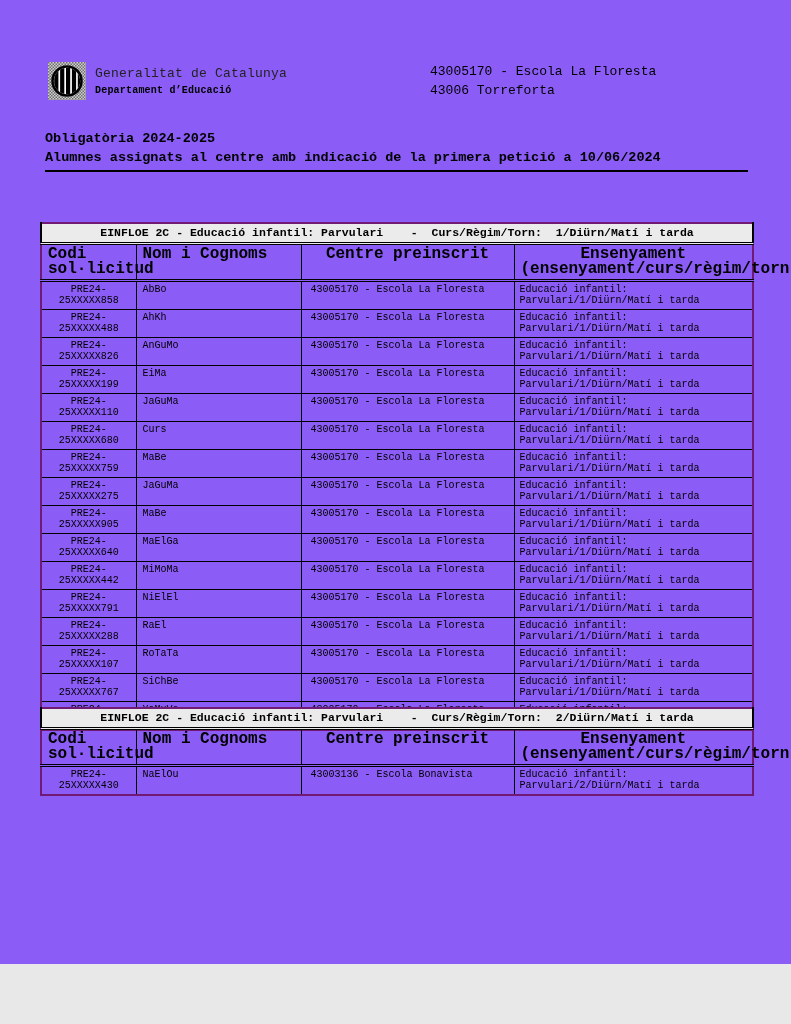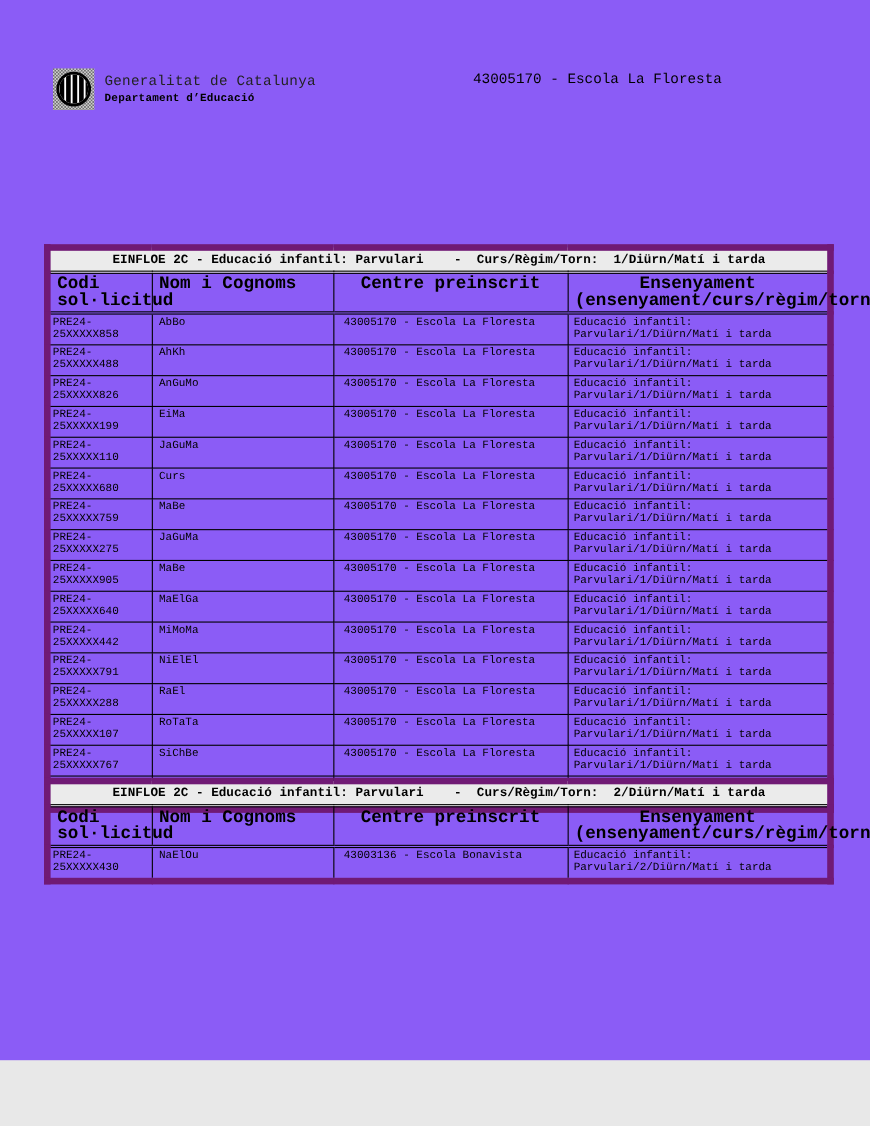--- a/index.html
+++ b/index.html
@@ -22,21 +22,21 @@
   
   .doc-title{
     position:absolute;left:45px;top:129px;width:703px;
     font-size:13.5px;font-weight:bold;line-height:19px;
     padding-bottom:3px;border-bottom:2px solid #000;
   }
   
   .tbl-wrap{position:absolute;left:40px;width:712px;}
   .tbl-wrap.t1{top:222px;}
   .tbl-wrap.t2{top:707px;}
-  table.assign{width:712px;border-collapse:collapse;table-layout:fixed;border:6px solid #701a75;padding-left:42px;}
+  table.assign{width:712px;border-collapse:collapse;table-layout:fixed;border:2px solid #701a75;padding-left:42px;}
   col.c-codi{width:95px;}
   col.c-nom{width:165px;}
   col.c-centre{width:213px;}
   col.c-ens{width:239px;}
   .group-title-cell{
     background:#ebebeb;
     border-top:1px solid #999;
     border-left:2px solid #000;border-right:2px solid #000;
     font-size:11.5px;font-weight:bold;text-align:center;
     white-space:pre;padding:1px 0 2px 0;line-height:15px;
@@ -50,21 +50,21 @@
     white-space:pre-line;
   }
   th.h-codi,th.h-nom{text-align:left;}
   th.h-centre,th.h-ens{}
   td{
     border:1px solid #000;
     font-size:10px;line-height:11px;
     vertical-align:top;
     padding:2px 4px 3px 6px;
   }
-  td.cell-codi{white-space:pre-line;padding:2px 2px 3px 2px;height:20px;}
+  td.cell-codi{text-align:center;white-space:pre-line;padding:2px 2px 3px 2px;height:20px;}
   td.cell-centre{padding-left:9px;}
   td.cell-ens{padding-left:5px;padding-right:1px;}
 </style>
 </head>
 <body>
 
 <div class="page">
 
   <div class="brand">
     <svg class="brand-logo" viewBox="0 0 38 38" xmlns="http://www.w3.org/2000/svg">
@@ -90,22 +90,27 @@
       </g>
     </svg>
     <div class="brand-text">
       <div class="brand-org">Generalitat de Catalunya</div>
       <div class="brand-dept">Departament d’Educació</div>
     </div>
   </div>
 
   <div class="school-block">
     <div>43005170 - Escola La Floresta</div>
-  </div>
-
+    <div>43006 Torreforta</div>
+  </div>
+
+  <div class="doc-title">
+    <div>Obligatòria 2024-2025</div>
+    <div>Alumnes assignats al centre amb indicació de la primera petició a 10/06/2024</div>
+  </div>
 
   <div class="tbl-wrap t1">
     <table class="assign">
       <colgroup>
           <col class="c-codi">
           <col class="c-nom">
           <col class="c-centre">
           <col class="c-ens">
         </colgroup>
       <thead>

